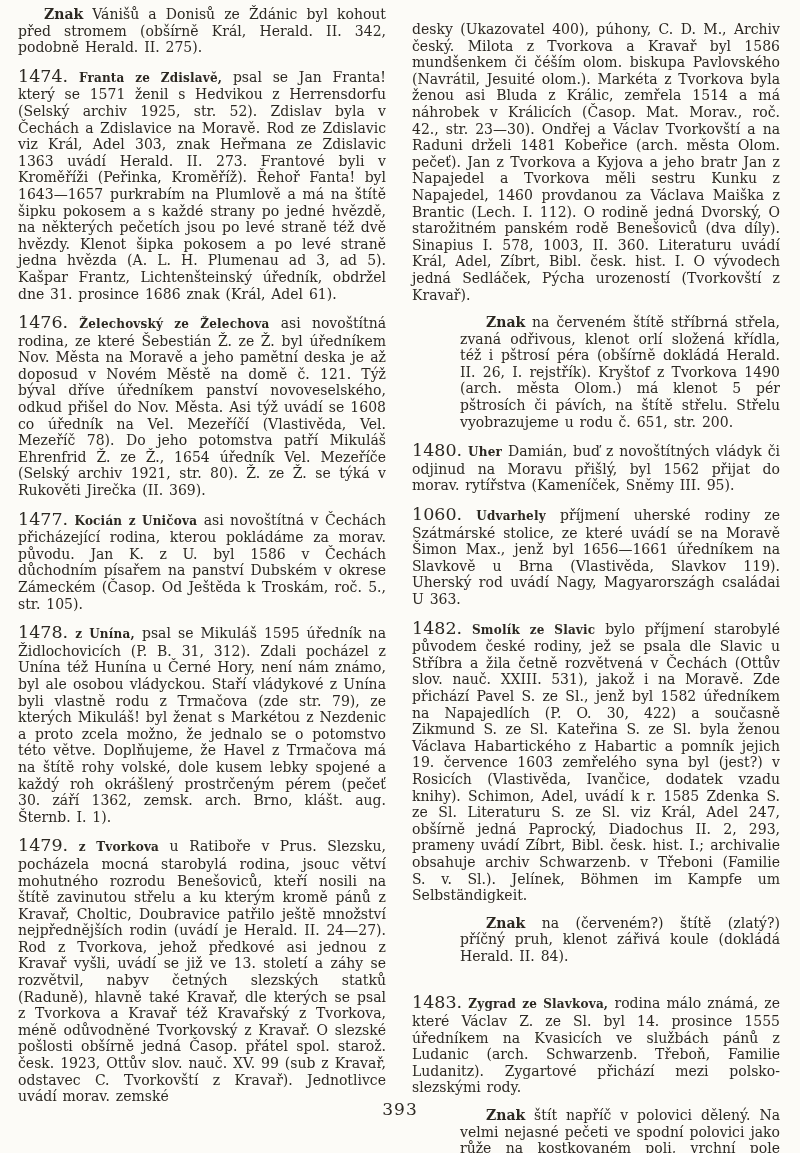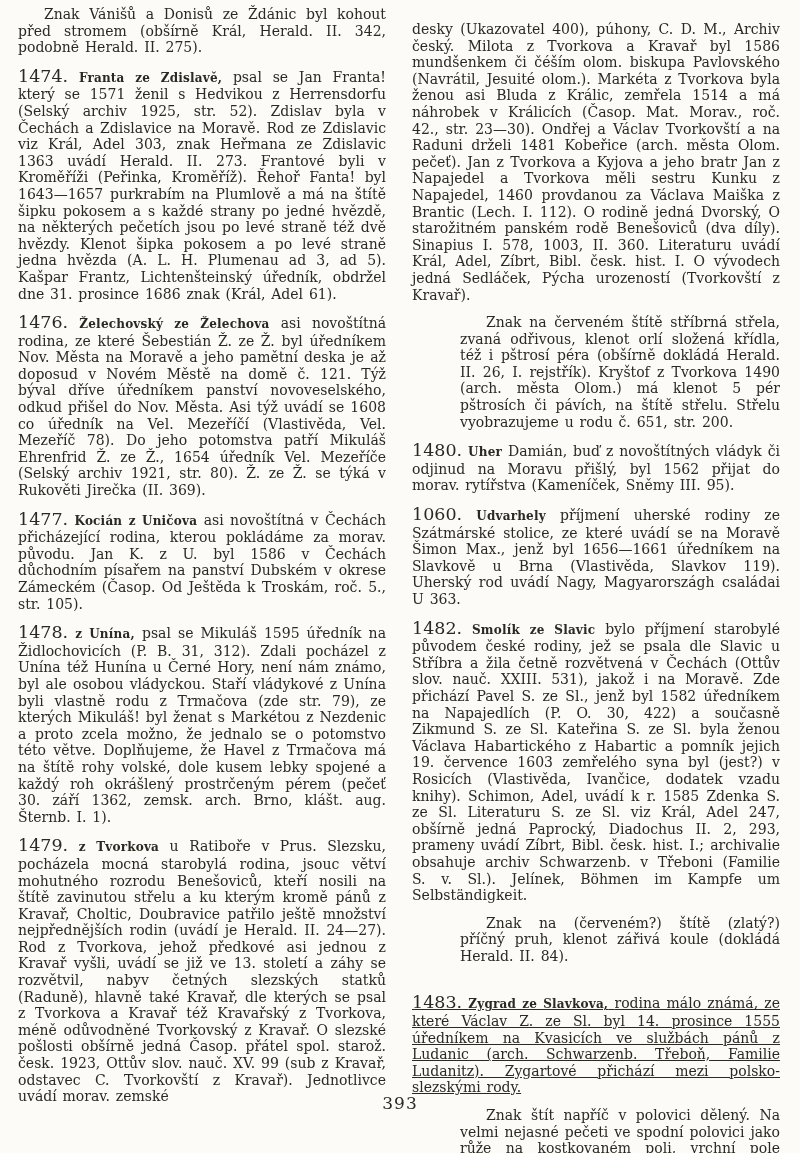--- a/index.html
+++ b/index.html
@@ -25,28 +25,28 @@
     margin:0;
     font-size:14px;
     line-height:16.6px;
     text-align:justify;
     word-spacing:1.4px;
   }
   p.entry { margin-top:12px; }
   p.znak  { margin-top:11px; text-indent:26px;margin-left:48px; }
   p.intro { text-indent:26px; }
   p.cont  { margin-top:0; }
-  p.big-gap { margin-top:30px;text-decoration:underline; }
+  p.big-gap { margin-top:30px; }
   .num  { font-size:17.5px; line-height:16.6px; }
   .name { font-weight:700; font-size:12px; line-height:16.6px; letter-spacing:0.2px; }
-  .lead { font-weight:400; }
+  .lead { font-weight:700; }
   .page-number {
     position:absolute;
     left:0; right:0;
-    bottom:40px;
+    bottom:34px;
     text-align:center;
     font-size:17px;
     letter-spacing:1px;
   }
 </style>
 </head>
 <body>
 
 <div class="page">
   <div class="cols">

